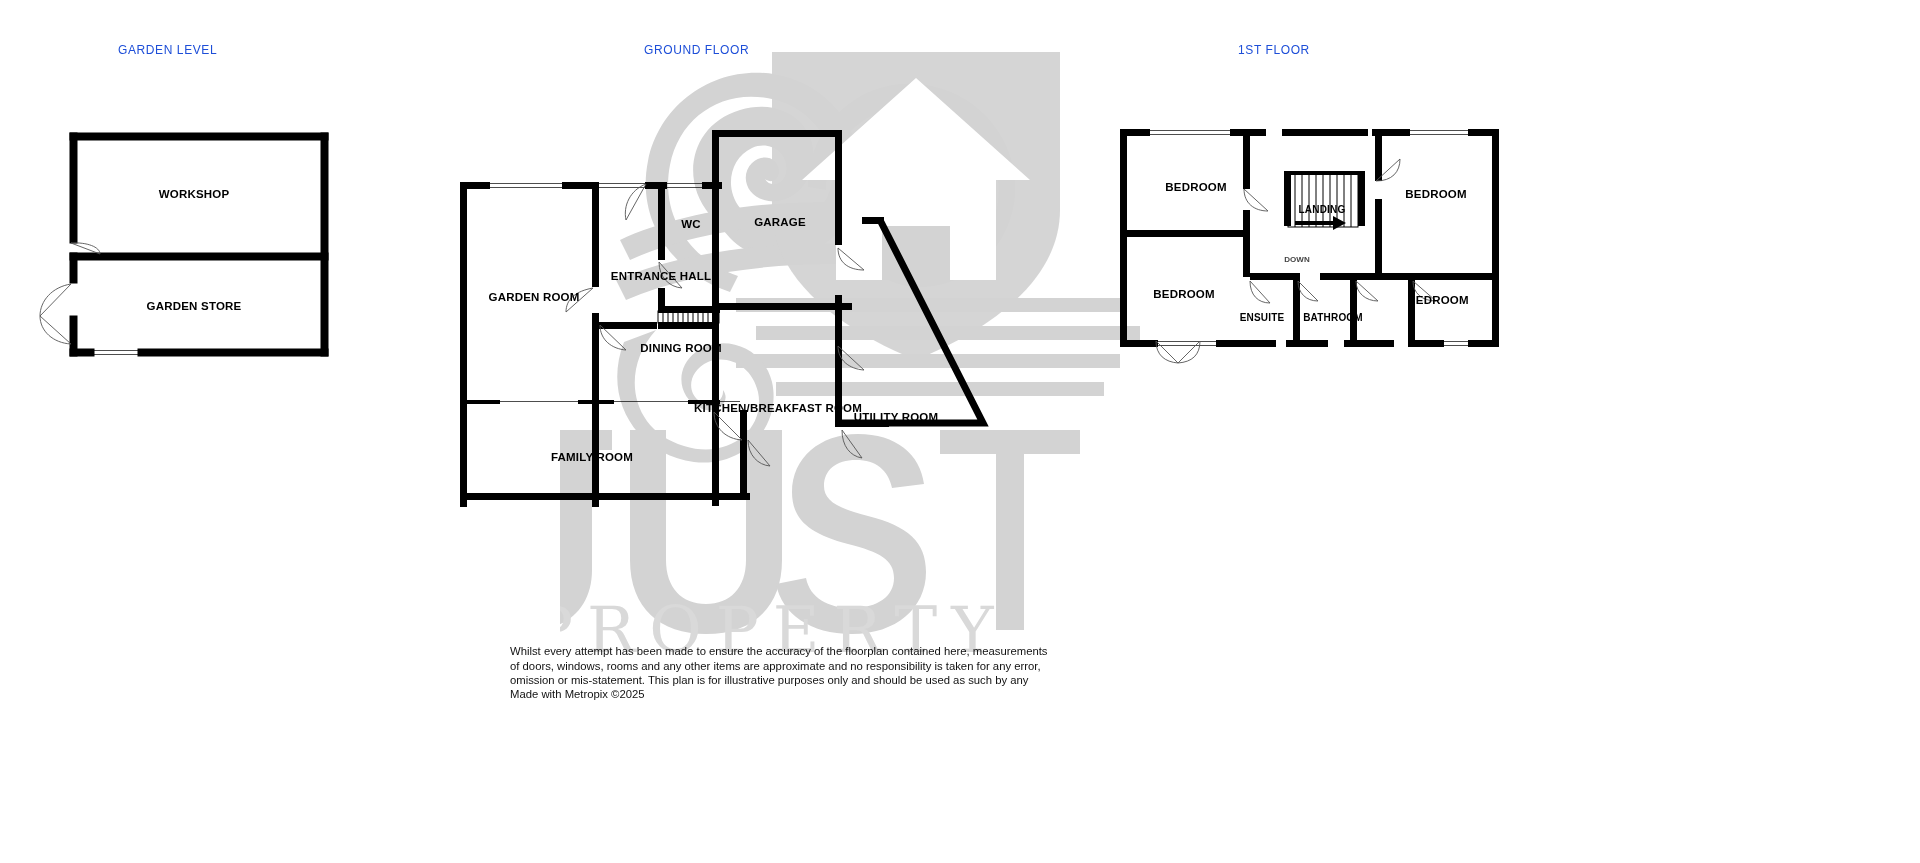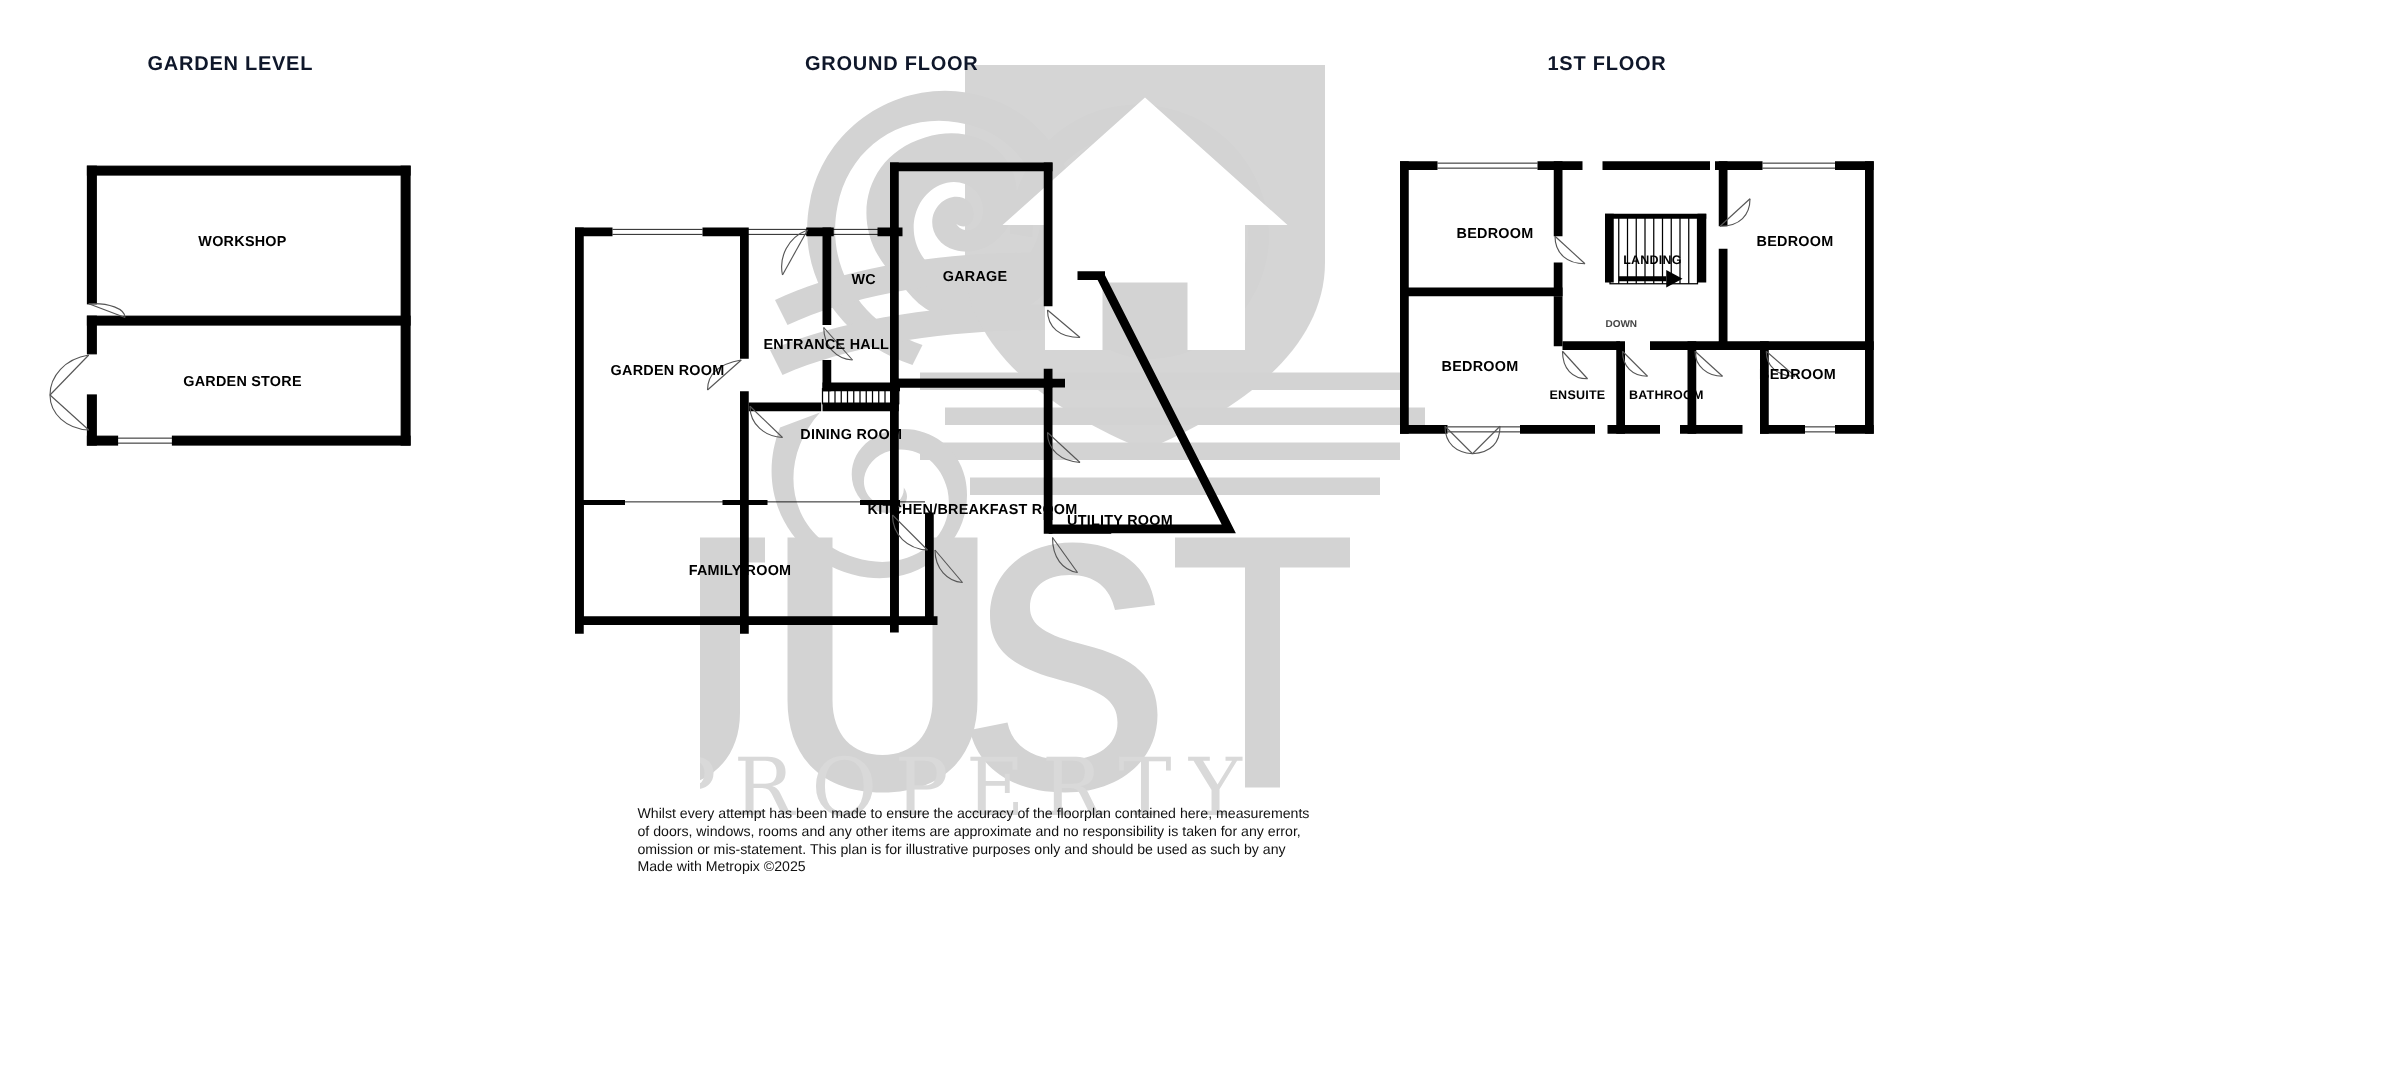--- a/index.html
+++ b/index.html
@@ -26,23 +26,23 @@
     width: 700px;
     height: 640px;
     pointer-events: none;
     z-index: 0;
   }
   .wm-svg { width: 100%; height: 100%; }
 
   
   .floor-title {
     position: absolute;
-    font-size: 16px;
-    font-weight: 700;
-    color: #0f172a;
+    font-size: 12px;
+    font-weight: 400;
+    color: #1d4ed8;
     letter-spacing: 0.6px;
     white-space: nowrap;
     z-index: 5;
   }
 
   
   .plan {
     position: absolute;
     z-index: 3;
   }

